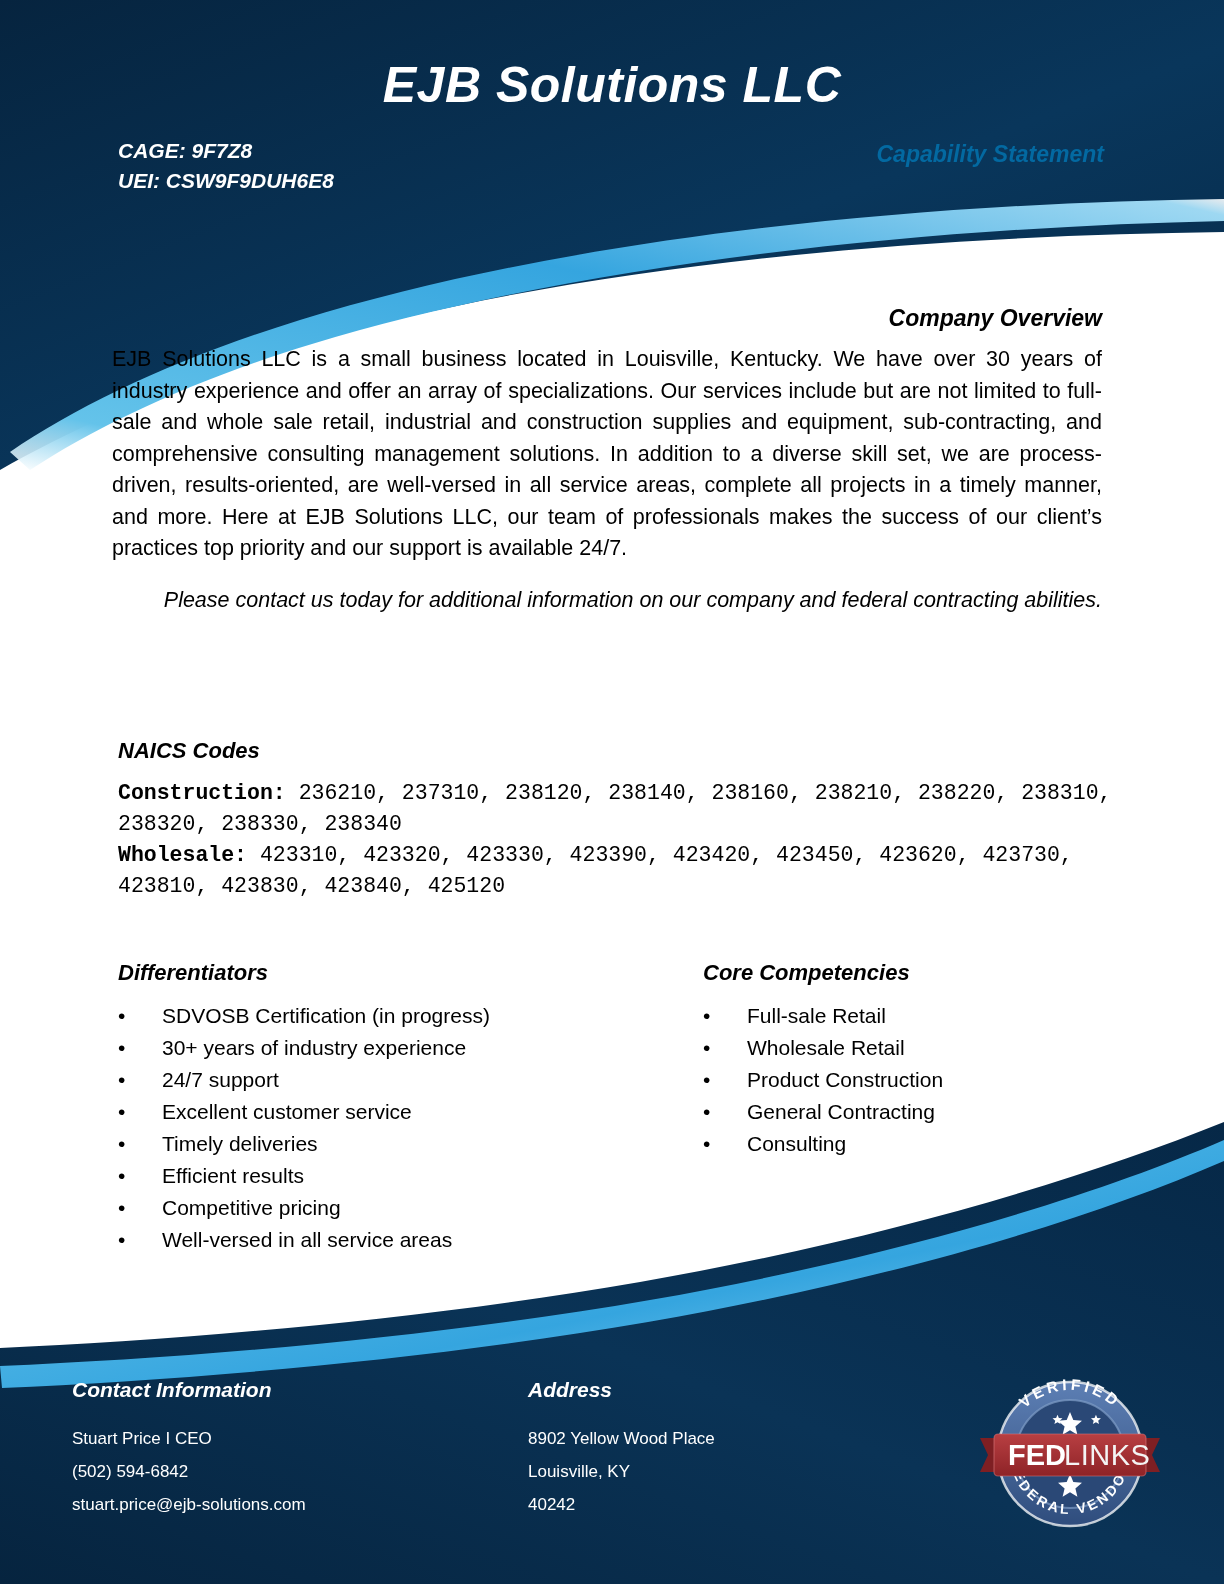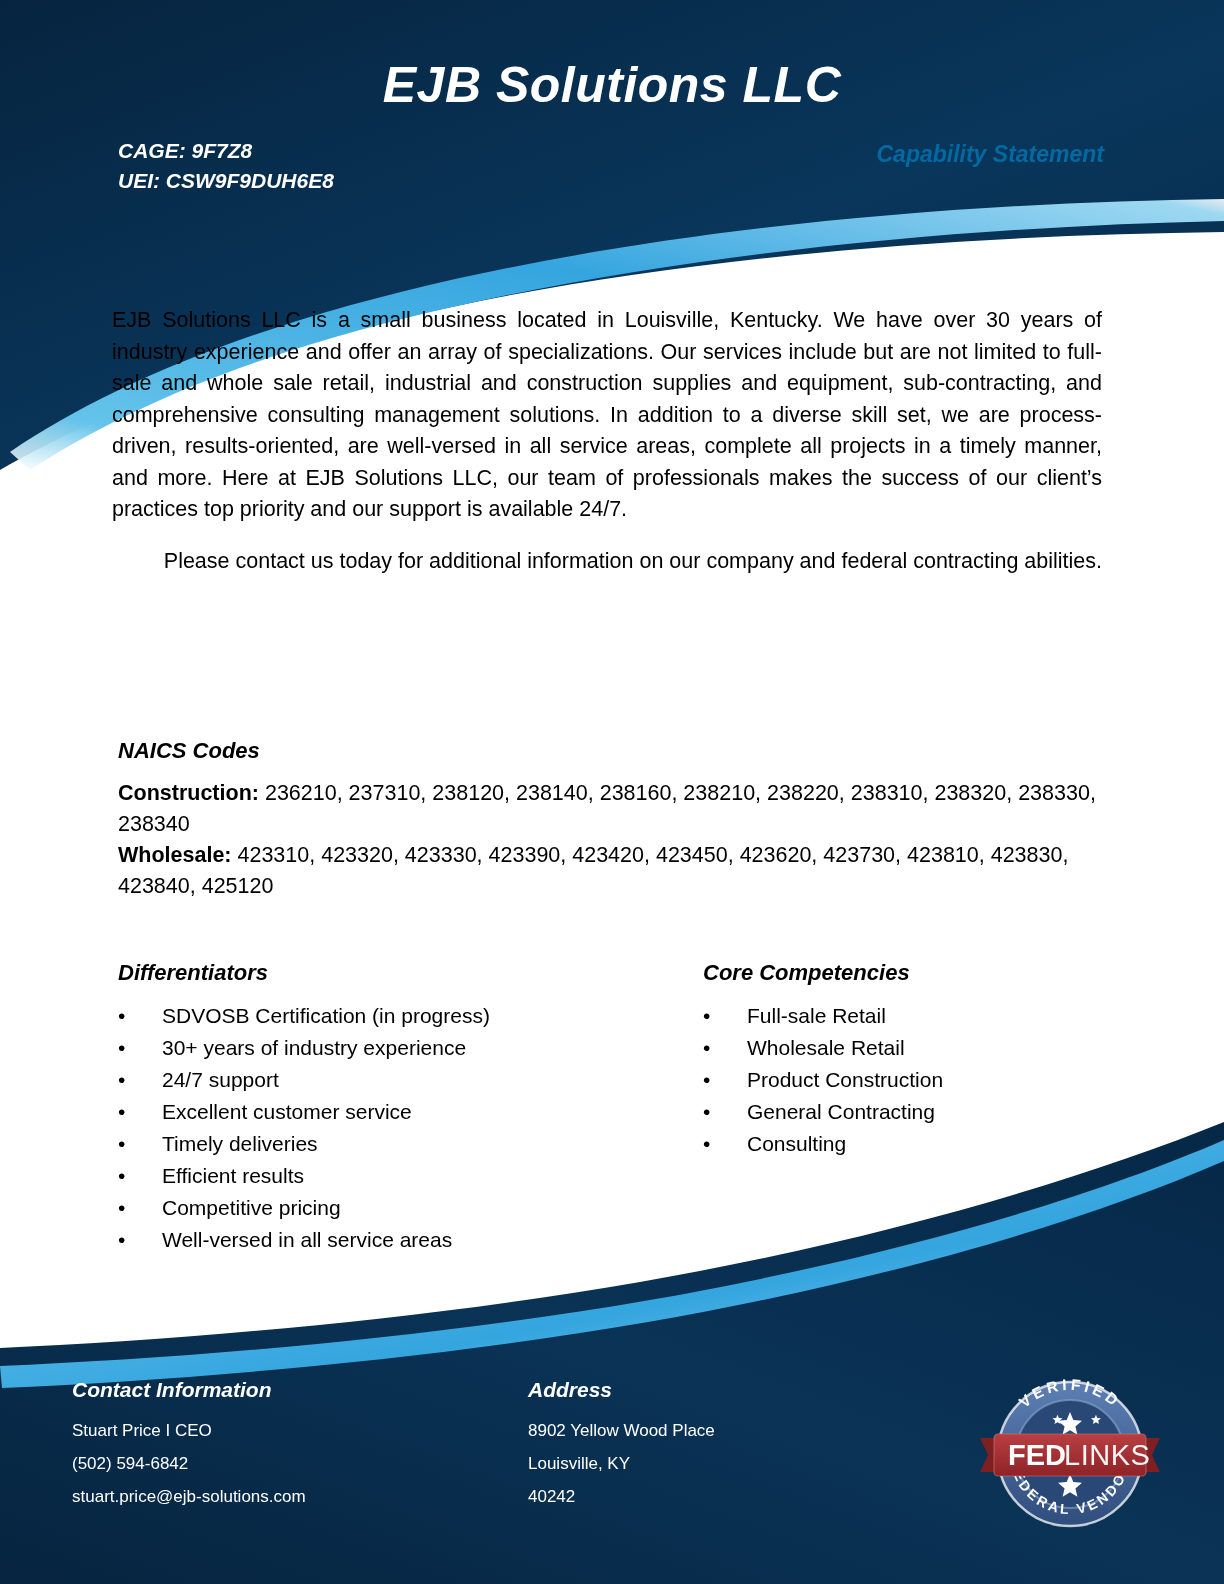--- a/index.html
+++ b/index.html
@@ -93,40 +93,42 @@
   }
   .overview-para {
     font-size: 21.5px;
     line-height: 31.5px;
     text-align: justify;
     text-justify: inter-word;
     margin: 0 0 20px 0;
   }
   .overview-para.last {
     text-align: right;
+    font-style: italic;
   }
 
   
   .naics-wrap {
     position: absolute;
     top: 738px;
     left: 118px;
     width: 1000px;
     z-index: 4;
   }
   .section-heading-left {
     font-size: 22px;
     font-weight: bold;
     font-style: italic;
     margin-bottom: 14px;
   }
   .naics-line {
     font-size: 21.5px;
     line-height: 31px;
     margin: 0;
+    font-family: Liberation Mono, monospace;
   }
   .naics-label {
     font-weight: bold;
   }
 
   
   .cols {
     position: absolute;
     top: 960px;
     left: 118px;
@@ -162,21 +164,21 @@
     left: 0;
     width: 1224px;
     height: 214px;
     z-index: 5;
     color: #ffffff;
   }
   .footer-heading {
     font-size: 21px;
     font-weight: bold;
     font-style: italic;
-    margin-bottom: 12px;
+    margin-bottom: 20px;
   }
   .footer-line {
     font-size: 17px;
     line-height: 33px;
   }
   .contact-col {
     position: absolute;
     top: 8px;
     left: 72px;
     width: 420px;
@@ -252,20 +254,21 @@
   </svg>
 
   <div class="header-text-block">
     <div class="company-title">EJB Solutions LLC</div>
     <div class="cage-line">CAGE: 9F7Z8</div>
     <div class="uei-line">UEI: CSW9F9DUH6E8</div>
     <div class="cap-statement">Capability Statement</div>
   </div>
 
   <div class="overview-wrap">
+    <div class="section-heading-right">Company Overview</div>
     <p class="overview-para">EJB Solutions LLC is a small business located in Louisville, Kentucky. We have over 30 years of industry experience and offer an array of specializations. Our services include but are not limited to full-sale and whole sale retail, industrial and construction supplies and equipment, sub-contracting, and comprehensive consulting management solutions. In addition to a diverse skill set, we are process-driven, results-oriented, are well-versed in all service areas, complete all projects in a timely manner, and more. Here at EJB Solutions LLC, our team of professionals makes the success of our client’s practices top priority and our support is available 24/7.</p>
     <p class="overview-para last">Please contact us today for additional information on our company and federal contracting abilities.</p>
   </div>
 
   <div class="naics-wrap">
     <div class="section-heading-left">NAICS Codes</div>
     <p class="naics-line">
       <span class="naics-label">Construction:</span>
       <span>236210, 237310, 238120, 238140, 238160, 238210, 238220, 238310, 238320, 238330, 238340</span>
     </p>

